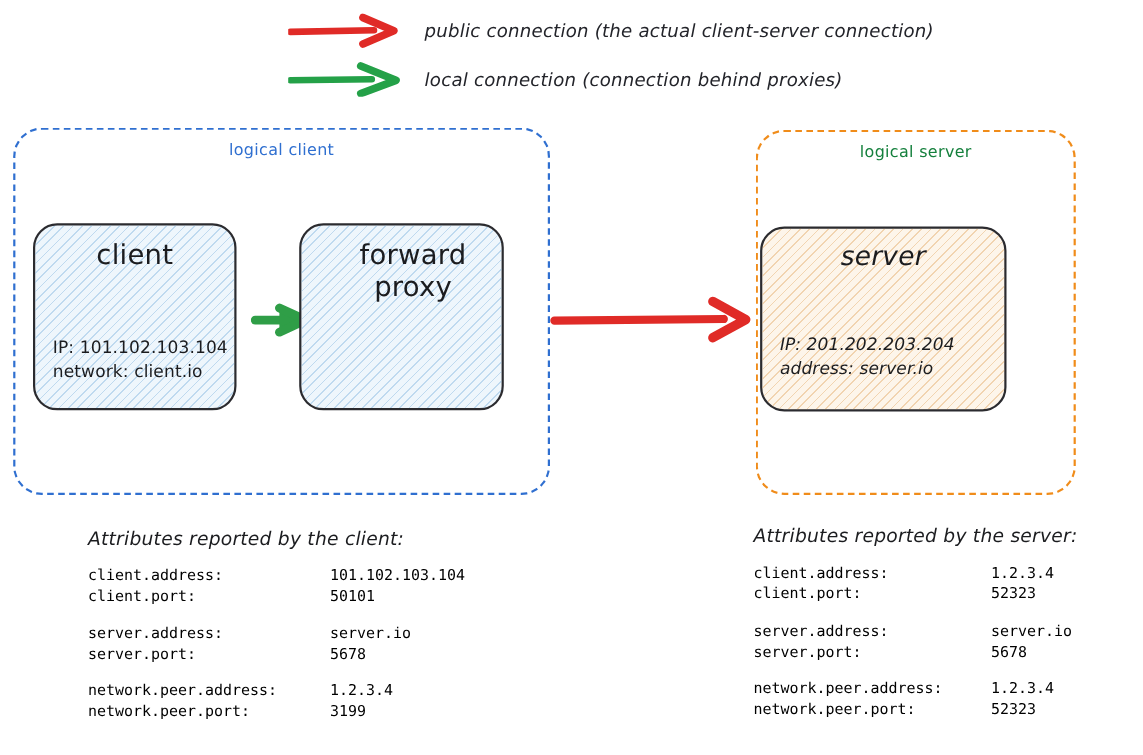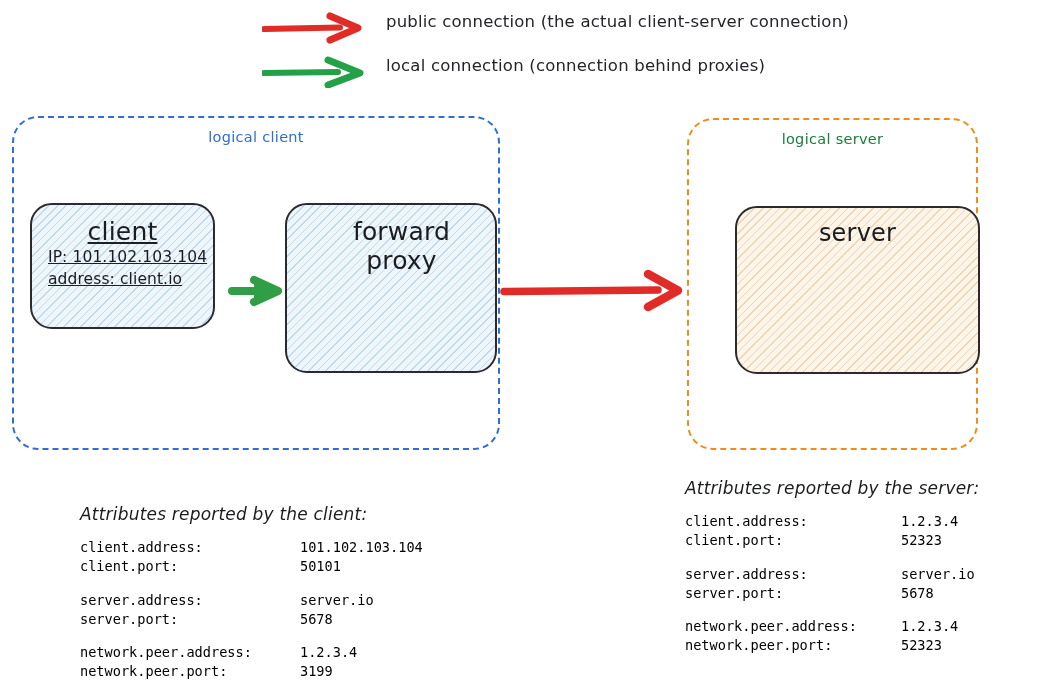--- a/index.html
+++ b/index.html
@@ -12,21 +12,21 @@
     height: 686px;
     position: relative;
     overflow: hidden;
     font-family: "DejaVu Sans", sans-serif;
     color: #1f2023;
   }
 
   
   #legend-row-public { left: 262px; top: 12px; }
   #legend-row-local  { left: 262px; top: 56px; }
-  .legend-row { position: absolute; display: flex; align-items: flex-start; }
+  .legend-row { position: absolute; display: flex; align-items: center; font-style: italic; }
   .legend-arrow { width: 104px; height: 32px; display: block; }
   .legend-label {
     margin-left: 20px;
     font-family: "DejaVu Sans", sans-serif;
     font-size: 16.5px;
     letter-spacing: 0.2px;
     color: #23242a;
     white-space: nowrap;
   }
 
@@ -112,36 +112,36 @@
   }
   .node-attrs {
     margin-top: auto;
     font-size: 15.5px;
     line-height: 1.42;
     color: #1b1c1f;
     letter-spacing: 0.1px;
   }
   .node-attrs div { white-space: nowrap; }
 
-  #node-client { left: 30px; top: 203px; width: 185px; height: 126px; text-decoration: underline; }
-  #node-client .node-attrs { margin-bottom: 28px; }
-  #node-proxy  { left: 285px; top: 203px; width: 212px; height: 170px; padding-left: 21px; }
+  #node-client { left: 30px; top: 203px; width: 185px; height: 170px; }
+  #node-client .node-attrs { margin-bottom: 8px; }
+  #node-proxy  { left: 272px; top: 203px; width: 186px; height: 170px; padding-left: 21px; }
   #node-proxy .node-attrs { margin-bottom: 8px; }
-  #node-server { left: 735px; top: 206px; width: 245px; height: 168px; }
+  #node-server { left: 691px; top: 206px; width: 224px; height: 168px; font-style: italic; }
   #node-server .node-attrs { margin-bottom: 12px; }
   #node-server .node-title { font-size: 24px; }
 
   
   #arrow-local-client-proxy { left: 228px; top: 274px; width: 56px; height: 34px; }
   #arrow-public-proxy-server { left: 498px; top: 268px; width: 186px; height: 46px; }
   .conn-arrow { position: absolute; display: block; }
 
   
   .attr-block { position: absolute; }
-  #attrs-client { left: 80px; top: 480px; margin-top: 24px; }
+  #attrs-client { left: 80px; top: 480px; }
   #attrs-server { left: 685px; top: 478px; }
   .attr-heading {
     font-family: "DejaVu Sans", sans-serif;
     font-size: 17px;
     font-style: italic;
     color: #1b1c1f;
     letter-spacing: 0.2px;
     margin-bottom: 14px;
     white-space: nowrap;
   }
@@ -179,21 +179,21 @@
 
 <div class="logical-group" id="logical-client-group">
   <div class="group-title" id="logical-client-title">logical client</div>
 </div>
 
 <div class="node-box node-blue" id="node-client">
   <div class="node-inner">
     <div class="node-title">client</div>
     <div class="node-attrs">
       <div>IP: 101.102.103.104</div>
-      <div>address: client.io</div>
+      <div>network: client.io</div>
     </div>
   </div>
 </div>
 
 <svg class="conn-arrow" id="arrow-local-client-proxy" viewBox="0 0 56 34">
   <path d="M4 17 L30 17" stroke="#2f9e47" stroke-width="8" stroke-linecap="round" fill="none"></path>
   <path d="M26 6 L50 17 L26 28" stroke="#2f9e47" stroke-width="8" stroke-linecap="round" stroke-linejoin="round" fill="#2f9e47"></path>
 </svg>
 
 <div class="node-box node-blue" id="node-proxy">
@@ -209,20 +209,22 @@
 </svg>
 
 <div class="logical-group" id="logical-server-group">
   <div class="group-title" id="logical-server-title">logical server</div>
 </div>
 
 <div class="node-box node-orange" id="node-server">
   <div class="node-inner">
     <div class="node-title">server</div>
     <div class="node-attrs">
+      <div>IP: 201.202.203.204</div>
+      <div>address: server.io</div>
     </div>
   </div>
 </div>
 
 <div class="attr-block" id="attrs-client">
   <div class="attr-heading">Attributes reported by the client:</div>
   <table class="attr-table">
     <tbody>
       <tr>
         <td class="attr-key">client.address:</td>

